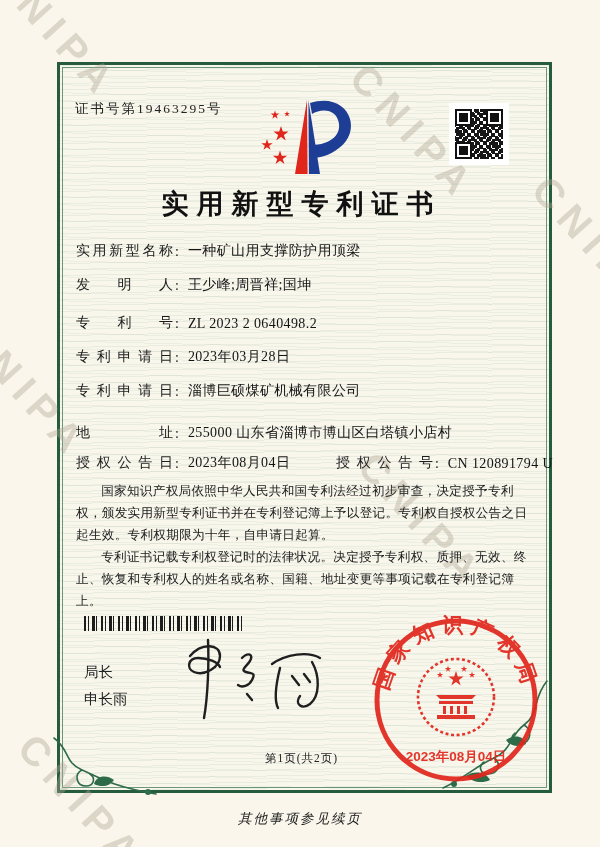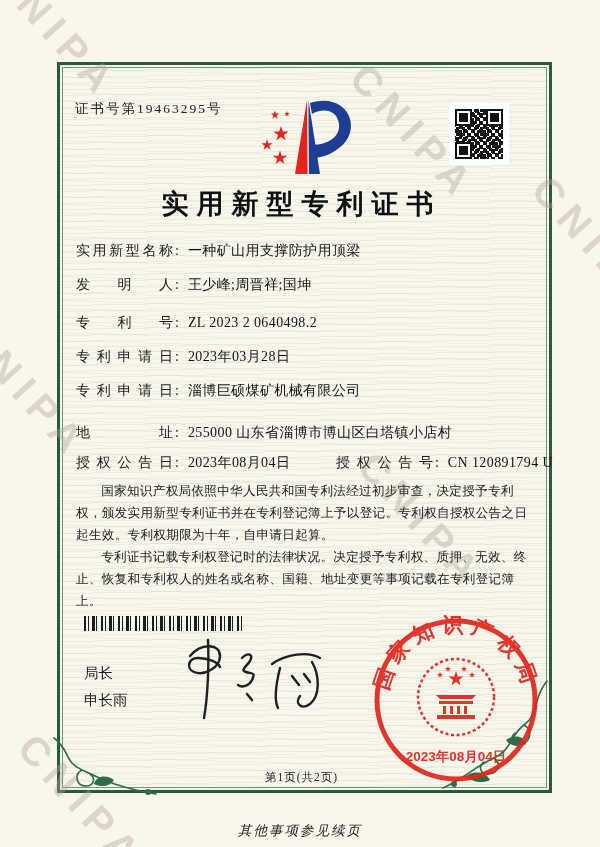--- a/index.html
+++ b/index.html
@@ -39,21 +39,21 @@
       repeating-conic-gradient(#161616 0 25%, transparent 0 50%) 0px 0px/8px 8px,
       repeating-conic-gradient(#161616 0 25%, #ffffff 0 50%) 1px 3px/6px 6px;
   }
   .qr .f{position:absolute;width:13px;height:13px;border:2px solid #111;background:#111;box-shadow:inset 0 0 0 2px #fff;}
   .qr .f.tl{left:0;top:0}.qr .f.tr{right:0;top:0}.qr .f.bl{left:0;bottom:0}
   .title{
     position:absolute;left:57px;top:186px;width:489px;z-index:2;
     text-align:center;font-size:27px;font-weight:bold;letter-spacing:8px;color:#111;
   }
   
-  .row{position:absolute;left:76px;z-index:2;display:flex;align-items:center;font-size:14px;white-space:nowrap;}
+  .row{position:absolute;left:76px;z-index:2;display:flex;align-items:flex-end;font-size:14px;white-space:nowrap;}
   .flabel{
     display:inline-block;width:97px;
     text-align:justify;text-align-last:justify;text-justify:inter-character;
     color:#1c1c1c;
   }
   .fcolon{margin:0 9px 0 2px;}
   .fvalue{letter-spacing:0.4px;color:#141414;}
   .r1{top:242px}.r2{top:276px}.r3{top:314px}.r4{top:348px}.r5{top:382px}.r6{top:424px}.r7{top:454px}
   .r7 .fvalue.first{display:inline-block;width:122px;}
   .r7 .flabel.second{margin-left:26px;}
@@ -67,32 +67,32 @@
   .barcode{
     position:absolute;left:84px;top:616px;width:158px;height:15px;z-index:2;
     background:repeating-linear-gradient(90deg,
       #1c1c1c 0 2px, transparent 2px 4px,
       #1c1c1c 4px 5px, transparent 5px 8px,
       #1c1c1c 8px 11px, transparent 11px 12px,
       #1c1c1c 12px 13px, transparent 13px 17px);
   }
   .signer{
     position:absolute;left:84px;top:660px;z-index:2;
-    font-family:Liberation Sans, sans-serif;
+    font-family:Liberation Mono, monospace;
     font-size:14.5px;line-height:27px;color:#222;
   }
   .signature{position:absolute;left:168px;top:634px;z-index:2;}
   
   .seal{position:absolute;left:371px;top:615px;z-index:3;opacity:0.92;}
   
   .flourish-r{position:absolute;left:438px;top:678px;z-index:2;}
   .flourish-l{position:absolute;left:52px;top:736px;z-index:2;}
   
-  .page-note{position:absolute;left:57px;top:770px;width:489px;z-index:2;text-align:center;font-size:11.5px;letter-spacing:1px;color:#222;}
-  .cont-note{position:absolute;left:0;top:810px;width:600px;z-index:2;text-align:center;font-size:13.5px;font-style:italic;letter-spacing:2px;color:#1b1b1b;margin-top:12px;}
+  .page-note{position:absolute;left:57px;top:751px;width:489px;z-index:2;text-align:center;font-size:11.5px;letter-spacing:1px;color:#222;}
+  .cont-note{position:absolute;left:0;top:810px;width:600px;z-index:2;text-align:center;font-size:13.5px;font-style:italic;letter-spacing:2px;color:#1b1b1b;}
   svg{display:block}
 </style>
 </head>
 <body>
 
 <div class="stage">
 
   <span class="wm" style="left:-28px;top:8px">CNIPA</span>
   <span class="wm" style="left:330px;top:110px">CNIPA</span>
   <span class="wm" style="left:512px;top:222px">CNIPA</span>

